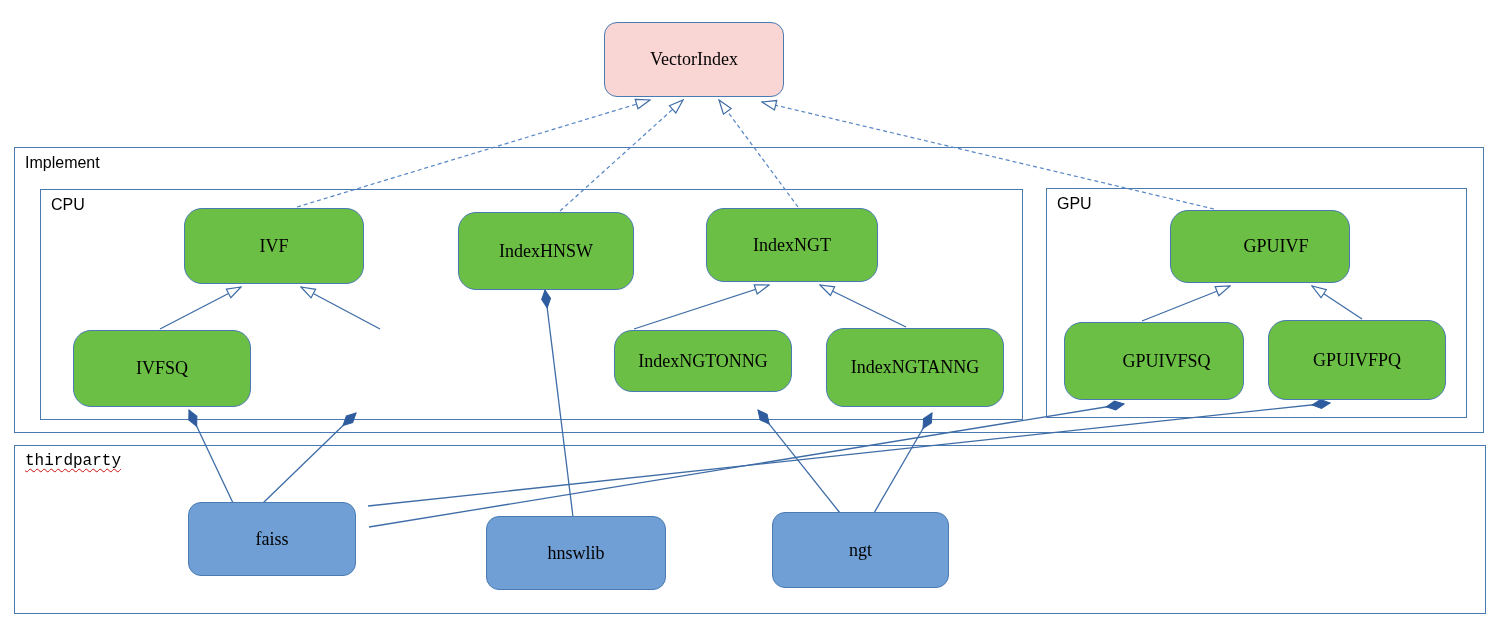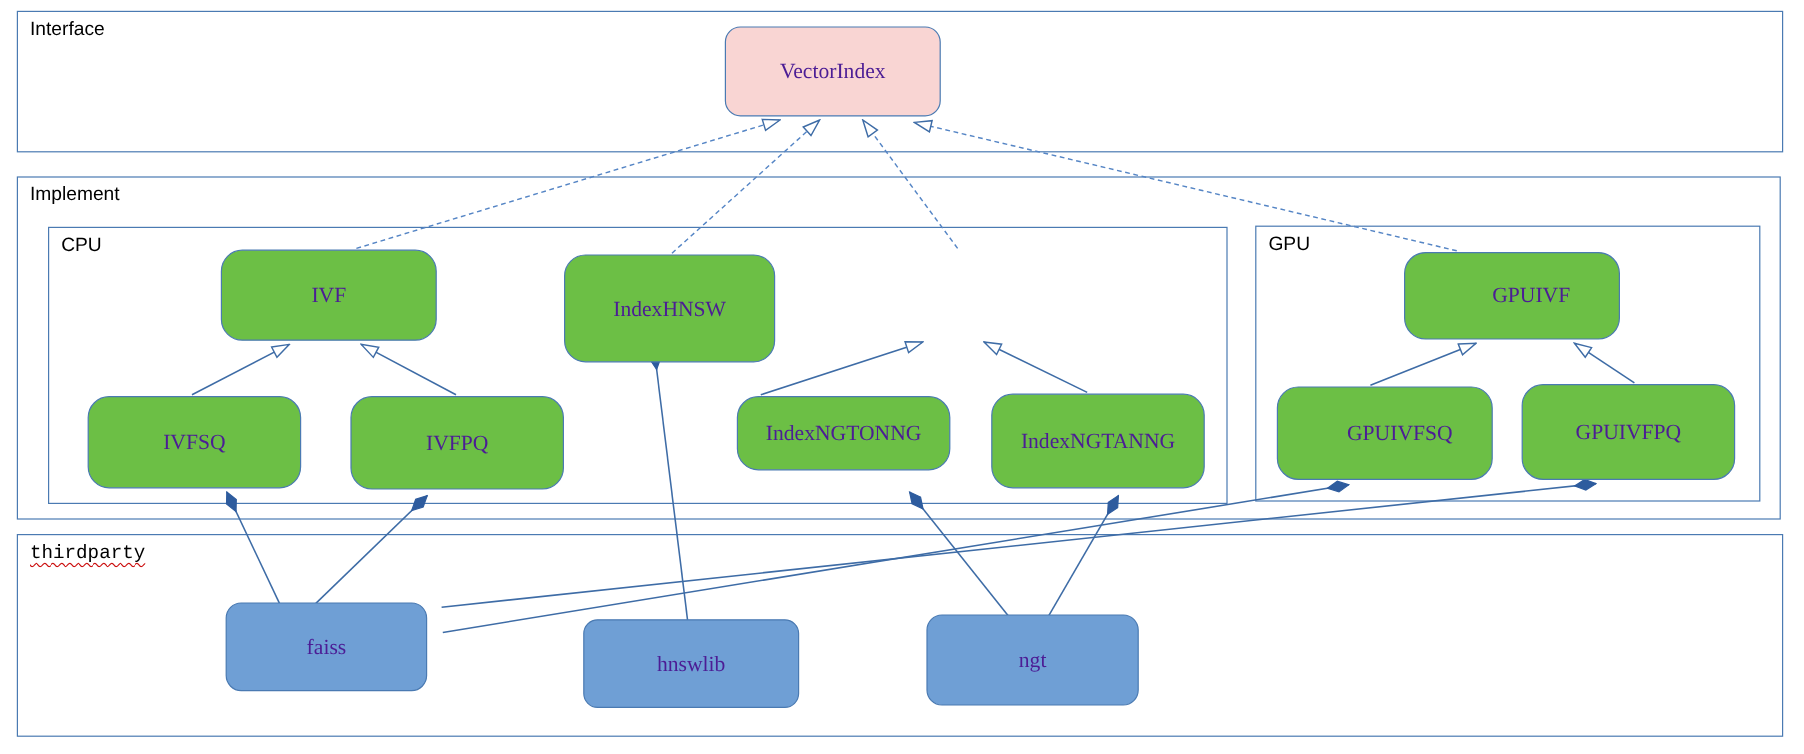--- a/index.html
+++ b/index.html
@@ -49,50 +49,47 @@
   .node{
     position:absolute;
     border:1.6px solid #4a7ab2;
     border-radius:13px;
     box-sizing:border-box;
     display:flex;
     align-items:center;
     justify-content:center;
     font-family:"Liberation Serif", serif;
     font-size:18px;
-    color:#4c1d95;
+    color:#000000;
     text-align:center;
   }
   .node.pink {background:#f9d5d3;}
   .node.green{background:#6cbf45;border-radius:18px;}
   .node.blue {background:#6f9fd5;}
 
   #n-vectorindex {left:604px; top:22px;  width:180px; height:75px;}
   #n-ivf         {left:184px; top:208px; width:180px; height:76px;}
-  #n-indexhnsw   {left:470px; top:212px; width:176px; height:90px;}
+  #n-indexhnsw   {left:458px; top:212px; width:176px; height:78px;}
   #n-indexngt    {left:706px; top:208px; width:172px; height:74px;}
   #n-gpuivf      {left:1170px;top:210px; width:180px; height:73px;padding-left:32px;}
   #n-ivfsq       {left:73px;  top:330px; width:178px; height:77px;}
   #n-ivfpq       {left:292px; top:330px; width:178px; height:78px;}
   #n-indexngtonng{left:614px; top:330px; width:178px; height:62px;}
   #n-indexngtanng{left:826px; top:328px; width:178px; height:79px;}
   #n-gpuivfsq    {left:1064px;top:322px; width:180px; height:78px;padding-left:25px;}
   #n-gpuivfpq    {left:1268px;top:320px; width:178px; height:80px;}
   #n-faiss       {left:188px; top:502px; width:168px; height:74px;}
-  #n-hnswlib     {left:486px; top:516px; width:180px; height:74px;border-radius:12px;}
+  #n-hnswlib     {left:486px; top:516px; width:180px; height:74px;}
   #n-ngt         {left:772px; top:512px; width:177px; height:76px;}
 </style>
 </head>
 <body>
 
 <div class="canvas">
 
-  <div class="section" id="sec-interface">
-    <span class="section-label">Interface</span>
-  </div>
   <div class="section" id="sec-implement">
     <span class="section-label">Implement</span>
   </div>
   <div class="section" id="sec-cpu">
     <span class="section-label">CPU</span>
   </div>
   <div class="section" id="sec-gpu">
     <span class="section-label">GPU</span>
   </div>
   <div class="section" id="sec-thirdparty">
@@ -127,23 +124,23 @@
     <line class="wire-solid" x1="840" y1="513" x2="758" y2="410" marker-end="url(#mDia)"></line>
     <line class="wire-solid" x1="874" y1="513" x2="932" y2="413" marker-end="url(#mDia)"></line>
     <line class="wire-solid" x1="369" y1="527" x2="1124" y2="404" marker-end="url(#mDia)"></line>
     <line class="wire-solid" x1="368" y1="506" x2="1330" y2="403" marker-end="url(#mDia)"></line>
   </svg>
 
   <div class="node pink" id="n-vectorindex">VectorIndex</div>
 
   <div class="node green" id="n-ivf">IVF</div>
   <div class="node green" id="n-indexhnsw">IndexHNSW</div>
+  <div class="node green" id="n-indexngt">IndexNGT</div>
   <div class="node green" id="n-gpuivf">GPUIVF</div>
   <div class="node green" id="n-ivfsq">IVFSQ</div>
-  <div class="node green" id="n-ivfpq">IVFPQ</div>
   <div class="node green" id="n-indexngtonng">IndexNGTONNG</div>
   <div class="node green" id="n-indexngtanng">IndexNGTANNG</div>
   <div class="node green" id="n-gpuivfsq">GPUIVFSQ</div>
   <div class="node green" id="n-gpuivfpq">GPUIVFPQ</div>
 
   <div class="node blue" id="n-faiss">faiss</div>
   <div class="node blue" id="n-hnswlib">hnswlib</div>
   <div class="node blue" id="n-ngt">ngt</div>
 
 </div>

